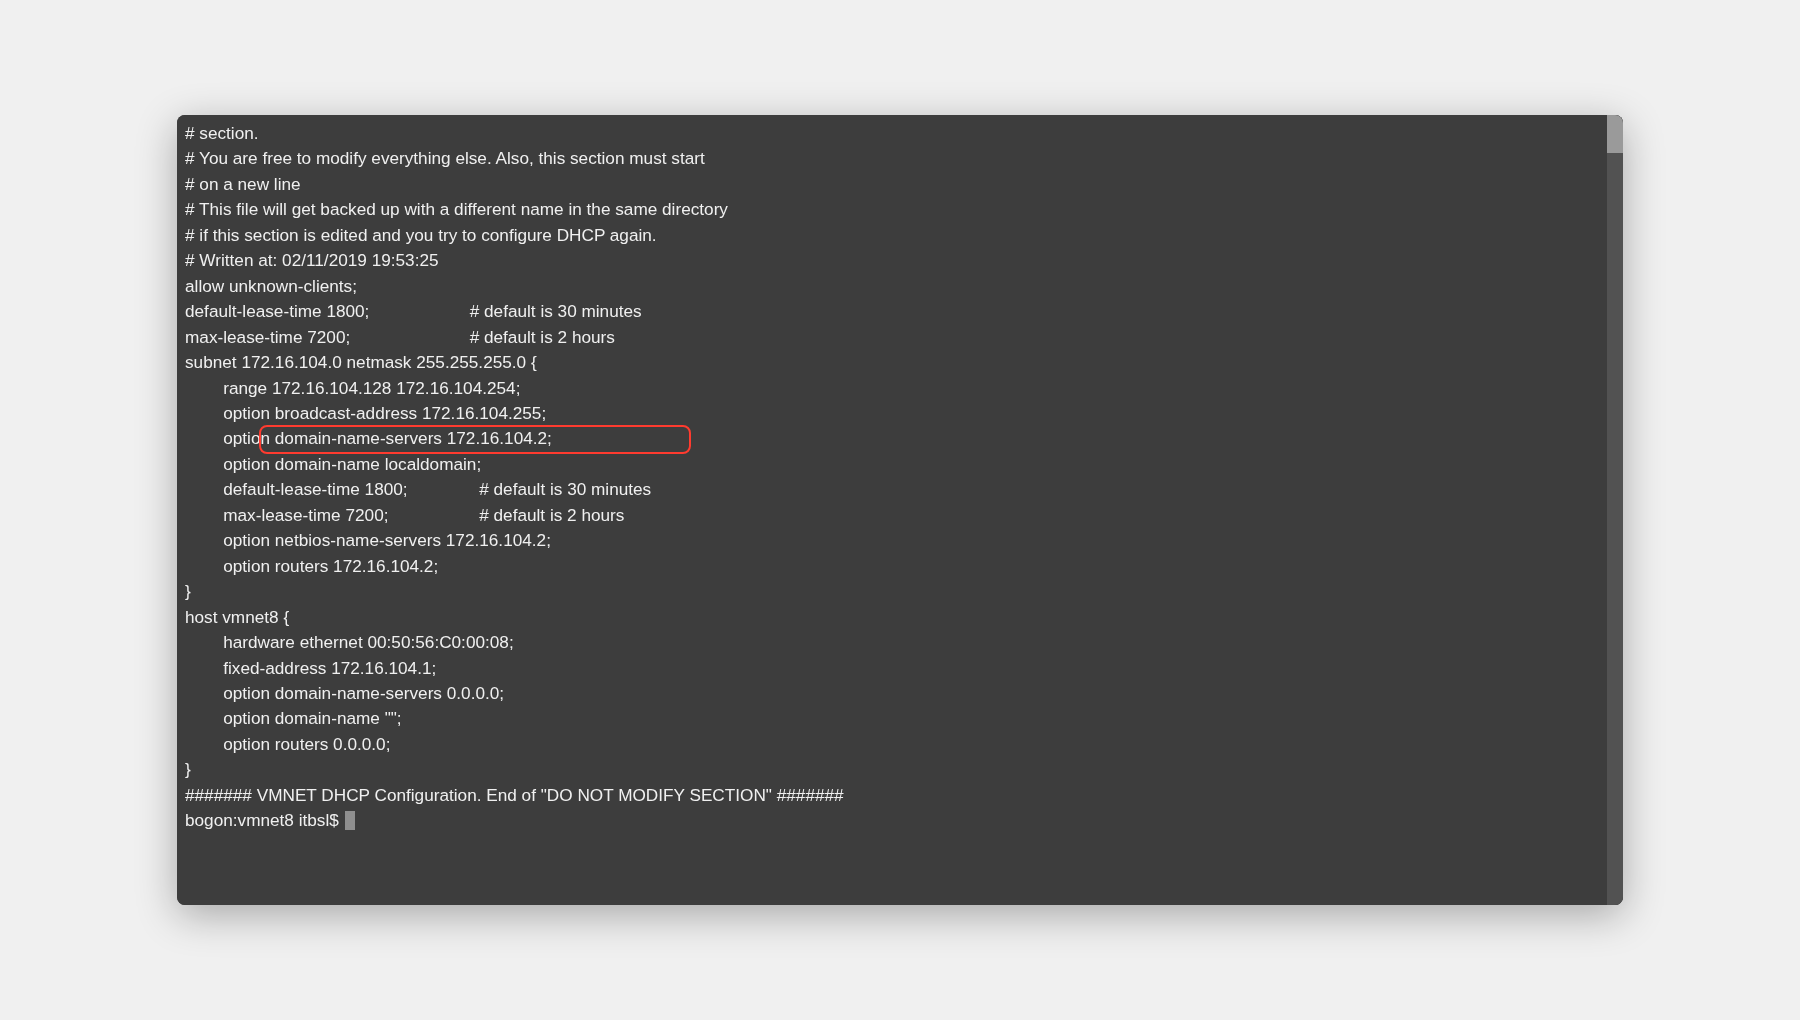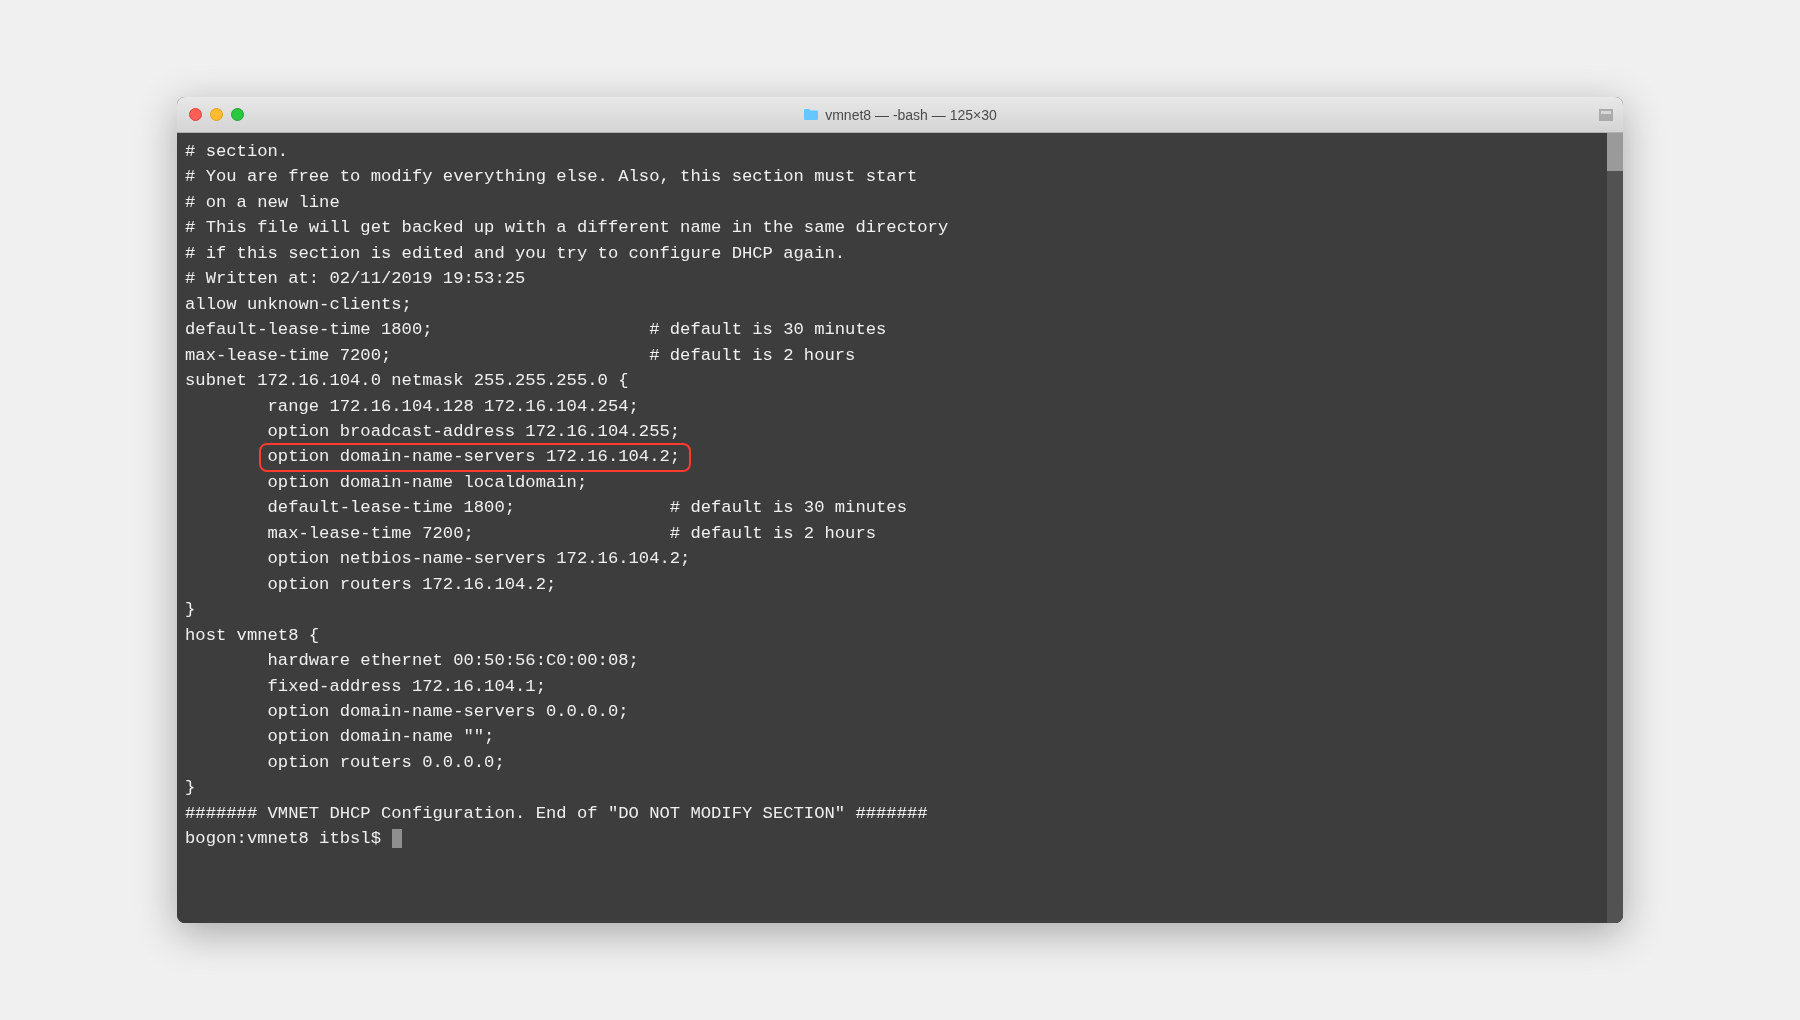--- a/index.html
+++ b/index.html
@@ -65,21 +65,21 @@
     }
     .right-icon::before {
       content: "";
       position: absolute;
       top: 2px; left: 2px; right: 2px; height: 3px;
       background: #d4d4d4;
     }
     .terminal {
       background: #3d3d3d;
       color: #f0f0f0;
-      font-family: Liberation Mono, monospace;
+      font-family: Liberation Sans, sans-serif;
       font-size: 17.2px;
       line-height: 1.48;
       padding: 6px 8px 8px 8px;
       white-space: pre;
       position: relative;
       height: 790px;
       overflow: hidden;
     }
     .scrollbar-track {
       position: absolute;
@@ -111,36 +111,20 @@
       background: #8f8f8f;
       vertical-align: text-bottom;
       margin-left: 1px;
     }
     .line { display: block; }
   </style>
 </head>
 <body>
 
 <div class="window">
-  <div class="titlebar">
-    <div class="traffic-lights">
-      <div class="traffic-light tl-close"></div>
-      <div class="traffic-light tl-min"></div>
-      <div class="traffic-light tl-max"></div>
-    </div>
-    <div class="title-content">
-      <span class="folder-icon">
-        <svg width="16" height="13" viewBox="0 0 16 13">
-          <path d="M1 2 Q1 1 2 1 L6 1 L7.5 2.5 L14 2.5 Q15 2.5 15 3.5 L15 11 Q15 12 14 12 L2 12 Q1 12 1 11 Z" fill="#66c6ff"></path>
-        </svg>
-      </span>
-      <span>vmnet8 — -bash — 125×30</span>
-    </div>
-    <div class="right-icon"></div>
-  </div>
 
   <div class="terminal" id="terminal-body"><span class="line"># section.</span><span class="line"># You are free to modify everything else. Also, this section must start</span><span class="line"># on a new line</span><span class="line"># This file will get backed up with a different name in the same directory</span><span class="line"># if this section is edited and you try to configure DHCP again.</span><span class="line"></span><span class="line"># Written at: 02/11/2019 19:53:25</span><span class="line">allow unknown-clients;</span><span class="line">default-lease-time 1800;                     # default is 30 minutes</span><span class="line">max-lease-time 7200;                         # default is 2 hours</span><span class="line"></span><span class="line">subnet 172.16.104.0 netmask 255.255.255.0 {</span><span class="line">        range 172.16.104.128 172.16.104.254;</span><span class="line">        option broadcast-address 172.16.104.255;</span><span class="line">        option domain-name-servers 172.16.104.2;</span><span class="line">        option domain-name localdomain;</span><span class="line">        default-lease-time 1800;               # default is 30 minutes</span><span class="line">        max-lease-time 7200;                   # default is 2 hours</span><span class="line">        option netbios-name-servers 172.16.104.2;</span><span class="line">        option routers 172.16.104.2;</span><span class="line">}</span><span class="line">host vmnet8 {</span><span class="line">        hardware ethernet 00:50:56:C0:00:08;</span><span class="line">        fixed-address 172.16.104.1;</span><span class="line">        option domain-name-servers 0.0.0.0;</span><span class="line">        option domain-name "";</span><span class="line">        option routers 0.0.0.0;</span><span class="line">}</span><span class="line">####### VMNET DHCP Configuration. End of "DO NOT MODIFY SECTION" #######</span><span class="line">bogon:vmnet8 itbsl$ <span class="cursor-block"></span></span>
     <div class="scrollbar-track">
       <div class="scrollbar-thumb"></div>
     </div>
     <div class="highlight-box" id="hlbox" style="top: 310px; left: 82px; width: 432px; height: 29px;"></div>
   </div>
 </div>
 
 </body></html>

